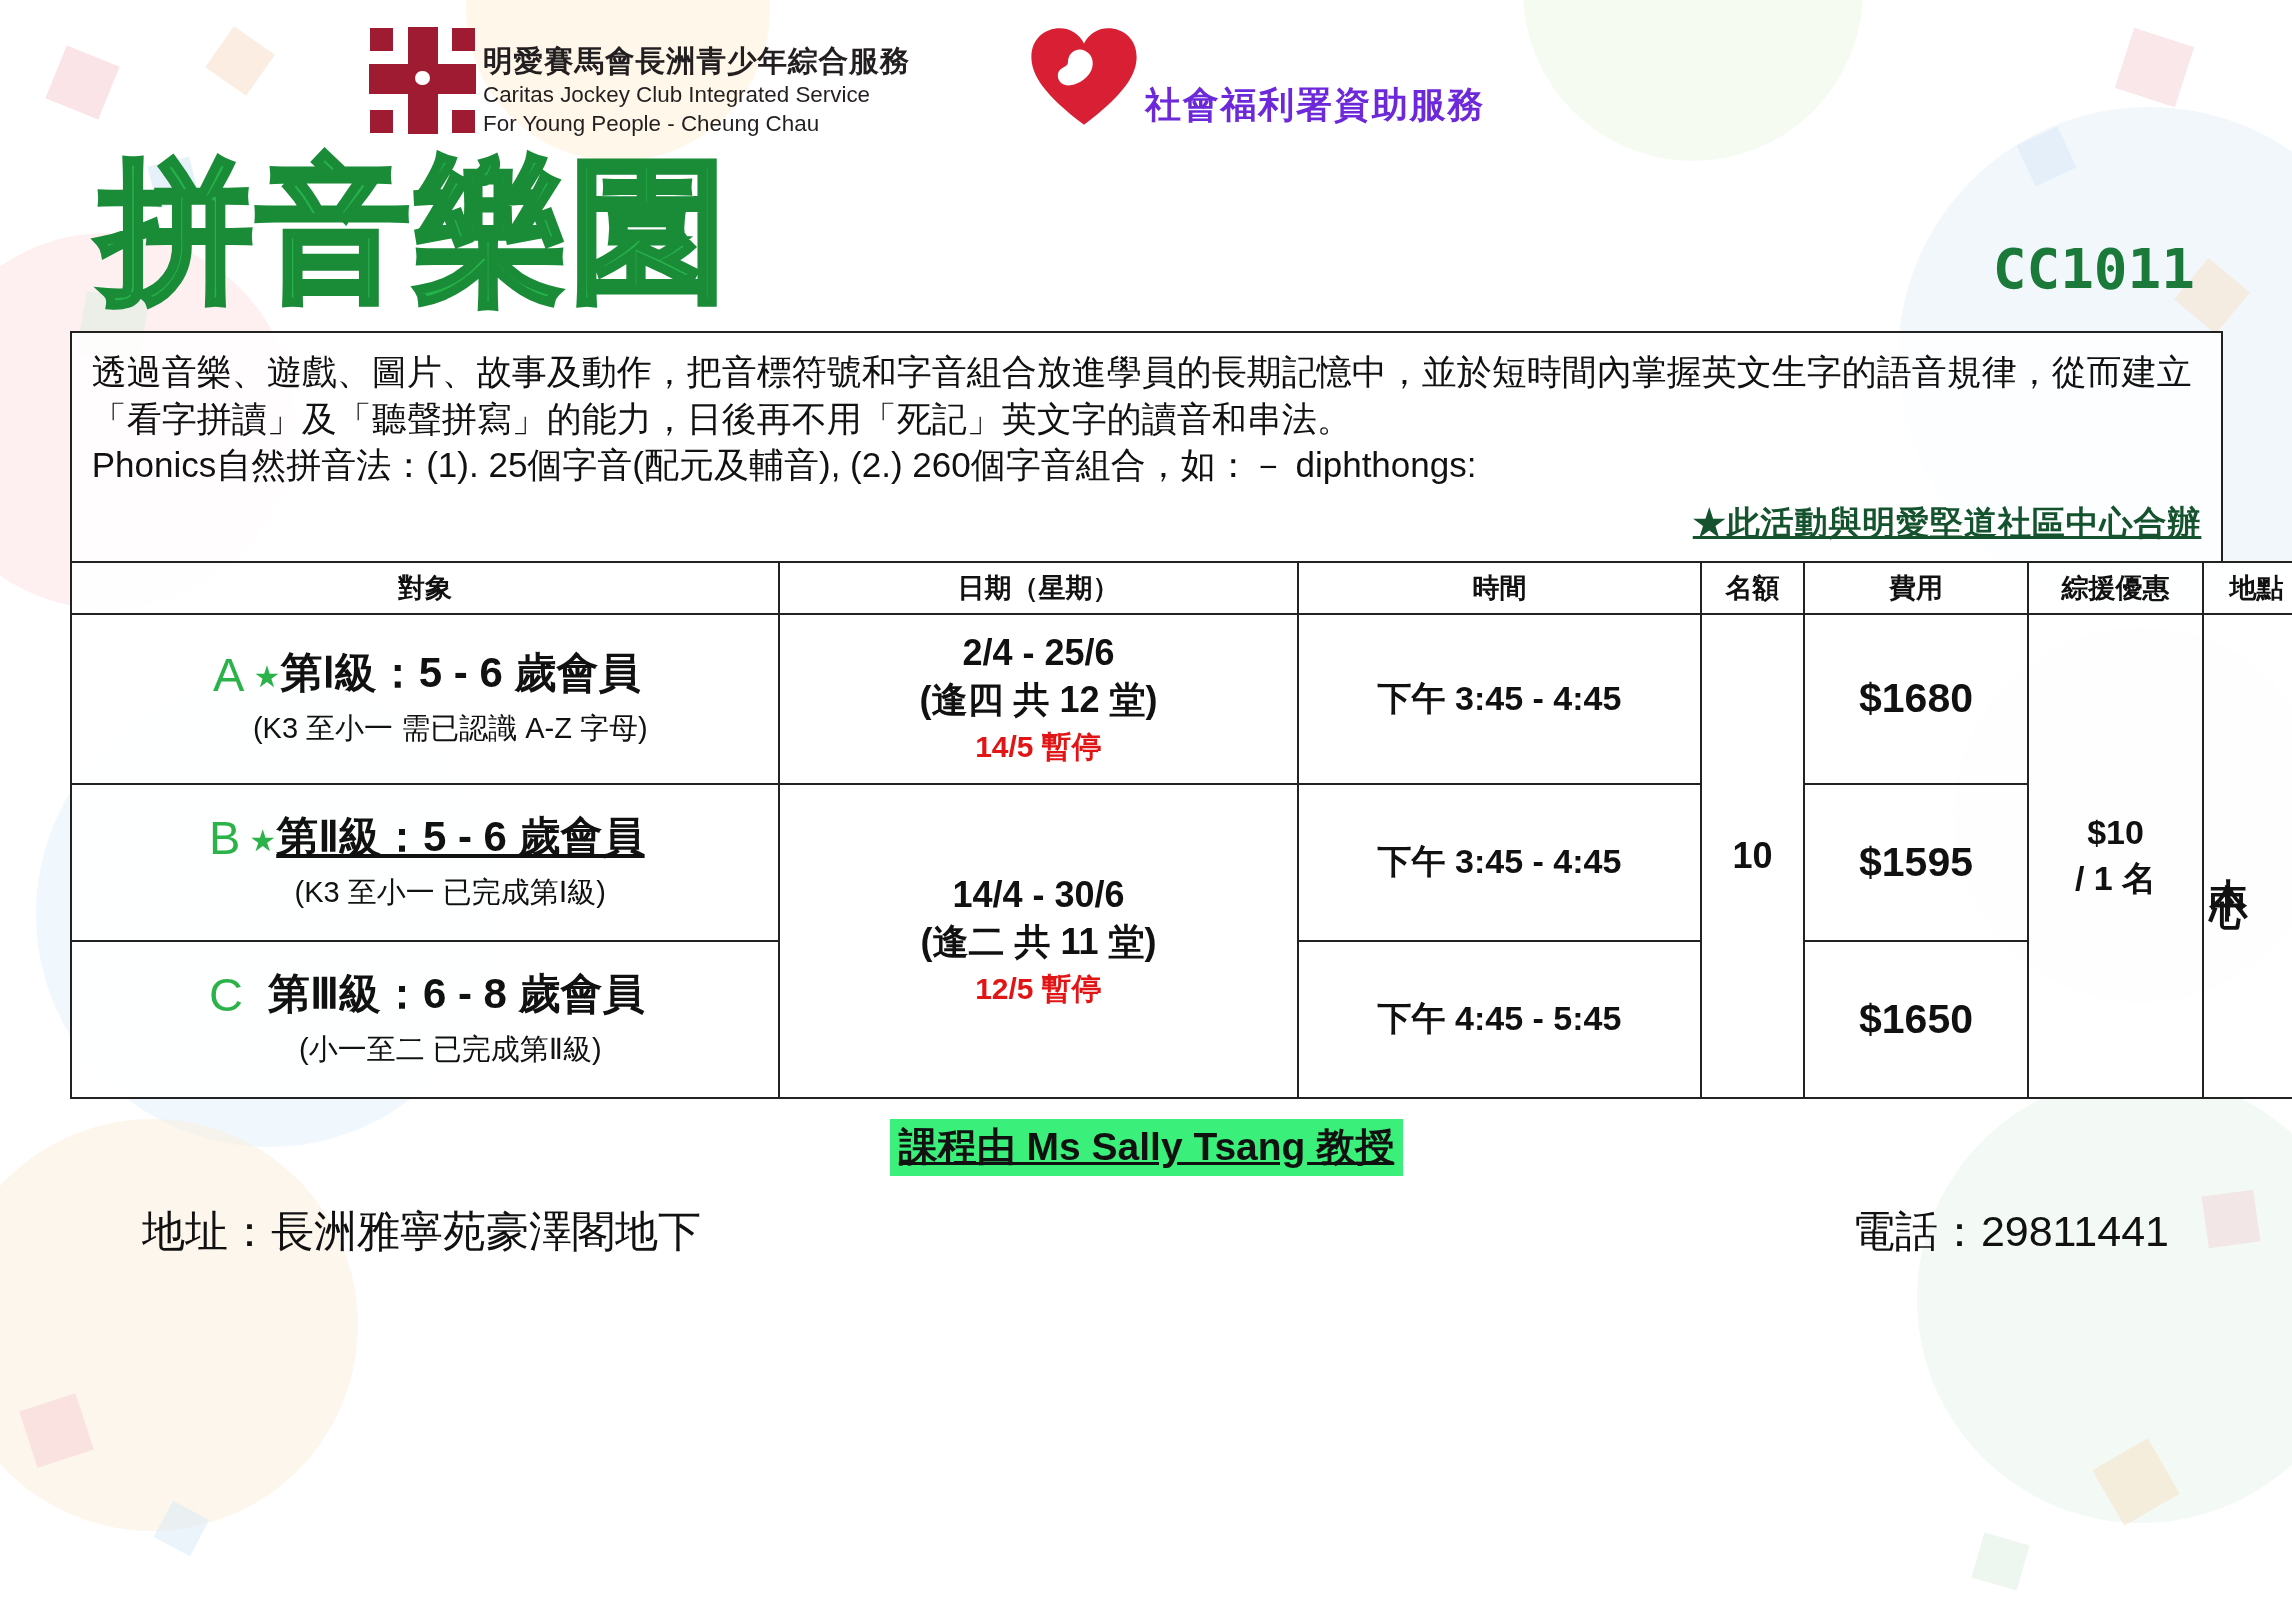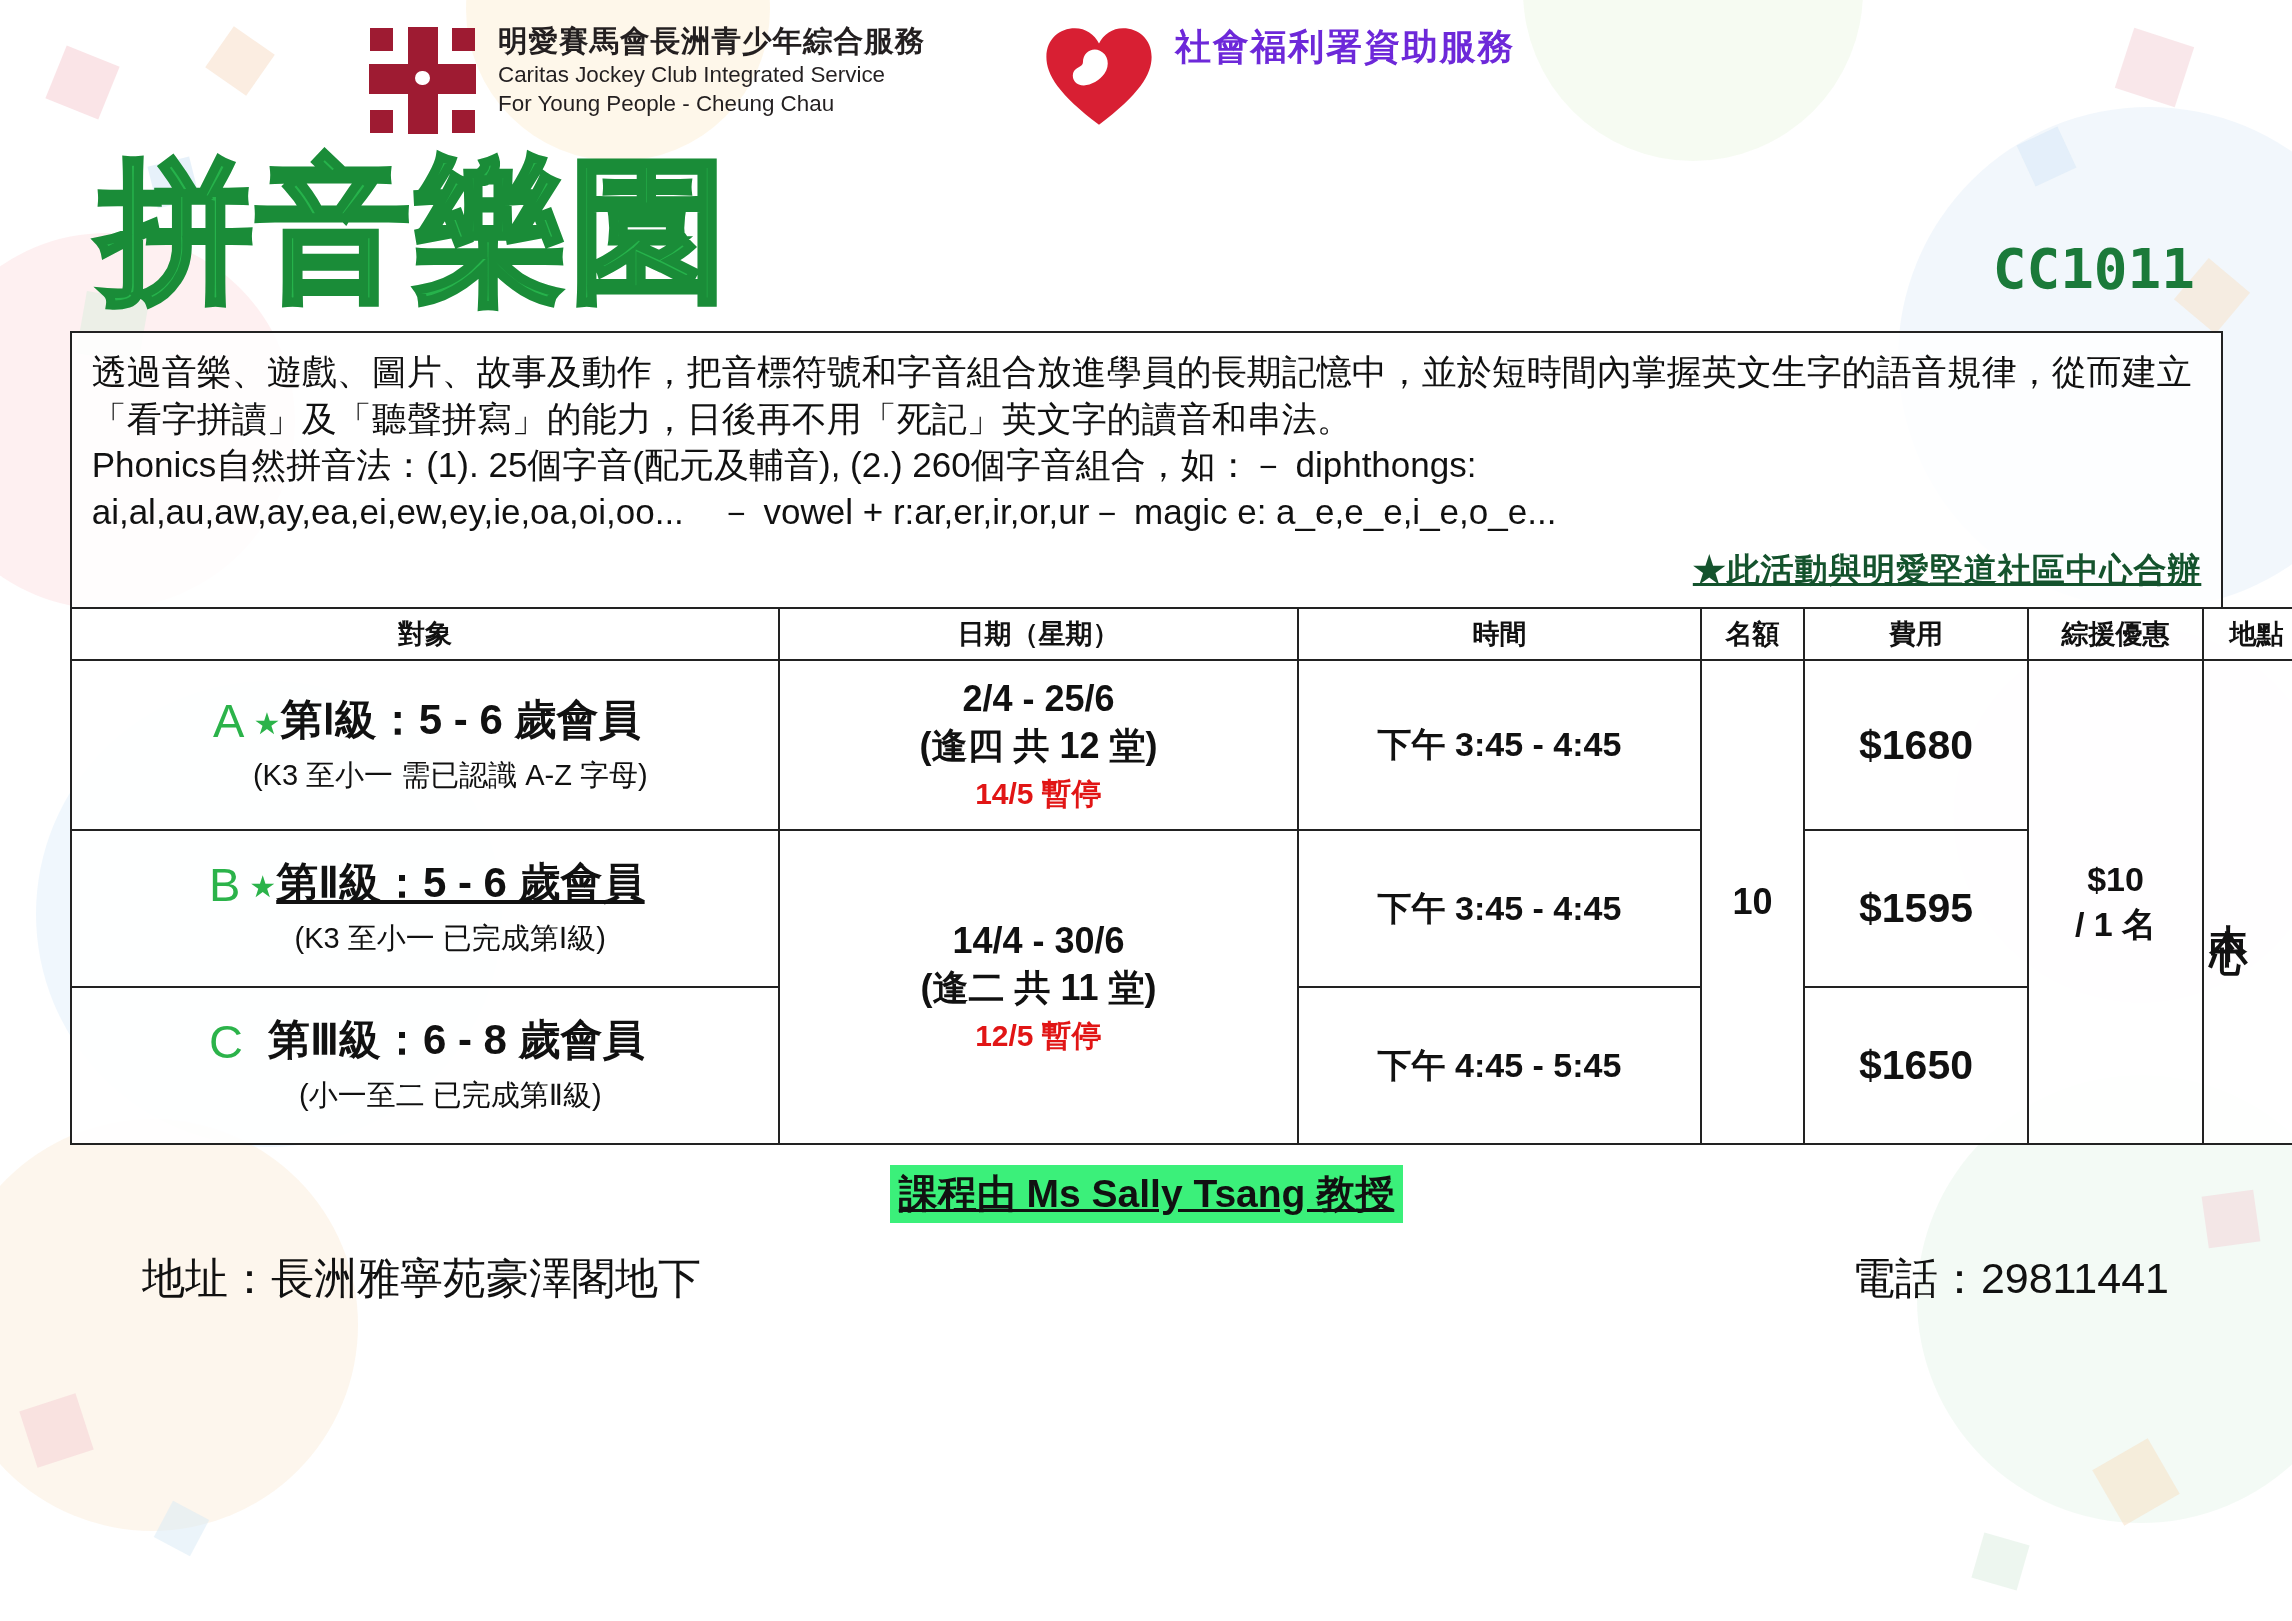--- a/index.html
+++ b/index.html
@@ -44,22 +44,22 @@
 
   
   .header {
     display: flex;
     align-items: flex-start;
     padding: 23px 0 0 322px;
     gap: 116px;
   }
   .logo-block {
     display: flex;
-    align-items: flex-start;
-    gap: 18px;
+    align-items: flex-end;
+    gap: 3px;
   }
   .caritas-mark {
     width: 115px;
     height: 115px;
     position: relative;
     flex: 0 0 auto;
   }
   .caritas-mark .cross-v {
     position: absolute;
     left: 50%;
@@ -358,21 +358,20 @@
   </div>
 
   <div class="title-row">
     <div class="title-zh">拼音樂園</div>
     <div class="course-code">CC1011</div>
   </div>
 
   <div class="desc-box">
     <p>透過音樂、遊戲、圖片、故事及動作，把音標符號和字音組合放進學員的長期記憶中，並於短時間內掌握英文生字的語音規律，從而建立「看字拼讀」及「聽聲拼寫」的能力，日後再不用「死記」英文字的讀音和串法。</p>
     <p>Phonics自然拼音法：(1). 25個字音(配元及輔音), (2.) 260個字音組合，如：－ diphthongs:</p>
-    <p>ai,al,au,aw,ay,ea,ei,ew,ey,ie,oa,oi,oo...　－ vowel + r:ar,er,ir,or,ur－ magic e: a_e,e_e,i_e,o_e...</p>
     <div class="coorganiser">
       <span>★此活動與明愛堅道社區中心合辦</span>
     </div>
   </div>
 
   <table class="schedule">
     <colgroup>
       <col class="col-target">
         <col class="col-date">
         <col class="col-time">

